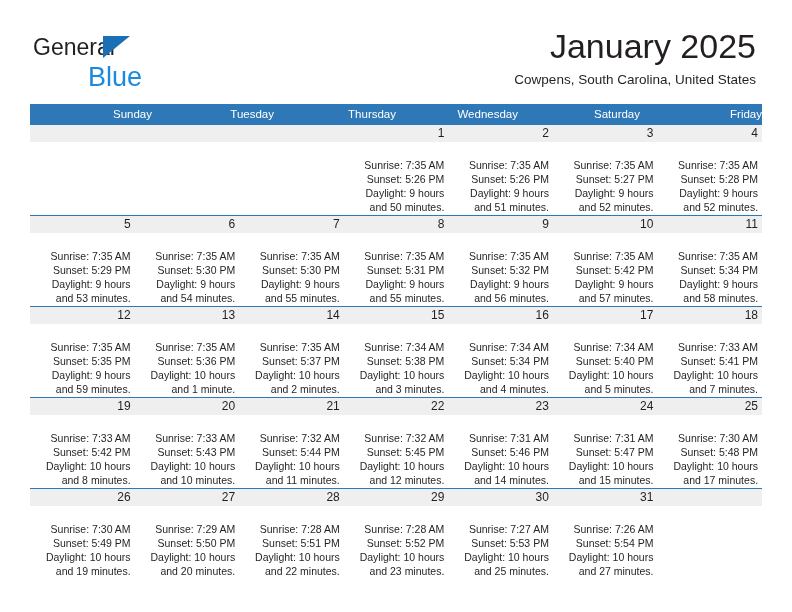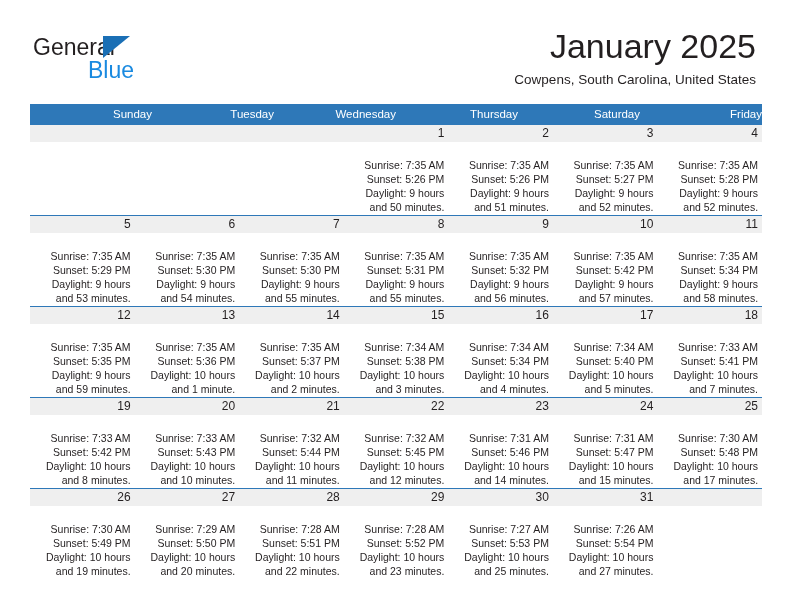--- a/index.html
+++ b/index.html
@@ -50,22 +50,22 @@
     left: 70px;
     top: 2px;
     width: 0;
     height: 0;
     border-left: 27px solid #1a6fb5;
     border-bottom: 22px solid transparent;
   }
   .brand-row2 {
     position: absolute;
     left: 55px;
-    top: 23px;
-    font-size: 23px;
+    top: 30px;
+    font-size: 27px;
     color: #1a8ae0;
     line-height: 26px;
     white-space: nowrap;
   }
   .title-block {
     position: absolute;
     right: 36px;
     top: 30px;
     text-align: right;
   }
@@ -166,22 +166,22 @@
       <div class="cal-title">January 2025</div>
       <div class="cal-subtitle">Cowpens, South Carolina, United States</div>
     </div>
 
   </div>
 
   <div class="calendar">
     <div class="weekday-row" id="weekday-row">
         <div class="weekday">Sunday</div>
         <div class="weekday">Tuesday</div>
+        <div class="weekday">Thursday</div>
         <div class="weekday">Wednesday</div>
-        <div class="weekday">Thursday</div>
         <div class="weekday">Saturday</div>
         <div class="weekday">Friday</div>
       </div>
     <div id="weeks-container">
         <div class="week">
           <div class="daynum-band"></div>
           <div class="cell empty">
             <div class="daynum"></div>
             <div class="cell-lines"></div>
           </div>

